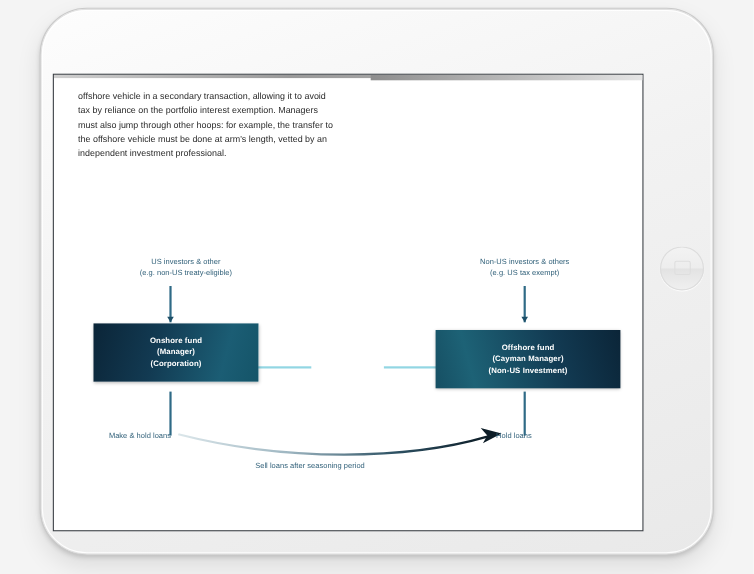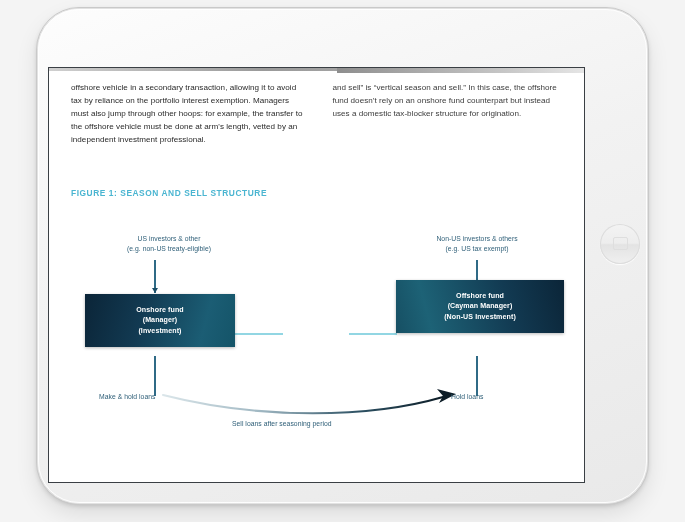--- a/index.html
+++ b/index.html
@@ -132,21 +132,21 @@
   .box .ln{display:block;}
   .box.onshore{
     left:14px;top:106px;width:150px;height:53px;
     background:linear-gradient(105deg,#0b2538 0%,#123a52 38%,#1b5d74 78%,#145468 100%);
   }
   .box.manager{
     left:211px;top:119px;width:68px;height:30px;
     background:linear-gradient(100deg,#0d2c41 0%,#154a60 55%,#0f3a4f 100%);
   }
   .box.offshore{
-    left:325px;top:92px;width:168px;height:53px;
+    left:325px;top:112px;width:168px;height:53px;
     background:linear-gradient(255deg,#0b2538 0%,#123a52 34%,#1d6276 80%,#164f63 100%);
   }
 
   
   .loan-label{
     position:absolute;font-size:6.8px;color:#2f5f78;letter-spacing:.03px;
   }
   .loan-label.make{left:28px;top:205px;}
   .loan-label.hold{left:380px;top:205px;}
   .loan-label.sell{left:161px;top:232px;font-size:6.8px;}
@@ -167,28 +167,24 @@
   <div class="home-btn"></div>
 
   <div class="screen">
     <div class="page-topband"></div>
     <div class="page-topband-right"></div>
 
     <div class="columns">
       <div class="col left">
         <p>offshore vehicle in a secondary transaction, allowing it to avoid tax by reliance on the portfolio interest exemption. Managers must also jump through other hoops: for example, the transfer to the offshore vehicle must be done at arm's length, vetted by an independent investment professional.</p>
       </div>
-      <div class="col right">
-        <p>and sell” is “vertical season and sell.” In this case, the offshore fund doesn’t rely on an onshore fund counterpart but instead uses a domestic tax-blocker structure for origination.</p>
-      </div>
     </div>
 
     <div class="figure">
 
-      <div class="fig-title">FIGURE 1: SEASON AND SELL STRUCTURE</div>
 
       <div class="inv-label left">
         <span class="ln">US investors &amp; other</span><br>
         <span class="ln">(e.g. non-US treaty-eligible)</span>
       </div>
       <div class="inv-label right">
         <span class="ln">Non-US investors &amp; others</span><br>
         <span class="ln">(e.g. US tax exempt)</span>
       </div>
 
@@ -196,21 +192,21 @@
       <div class="arrow-down l-top"></div>
       <div class="vline r-top"></div>
       <div class="arrow-down r-top"></div>
 
       <div class="hline left"></div>
       <div class="hline right"></div>
 
       <div class="box onshore">
         <span class="ln">Onshore fund</span>
         <span class="ln">(Manager)</span>
-        <span class="ln">(Investment)</span>
+        <span class="ln">(Corporation)</span>
       </div>
 
 
       <div class="box offshore">
         <span class="ln">Offshore fund</span>
         <span class="ln">(Cayman Manager)</span>
         <span class="ln">(Non-US Investment)</span>
       </div>
 
       <div class="vline l-bot"></div>

